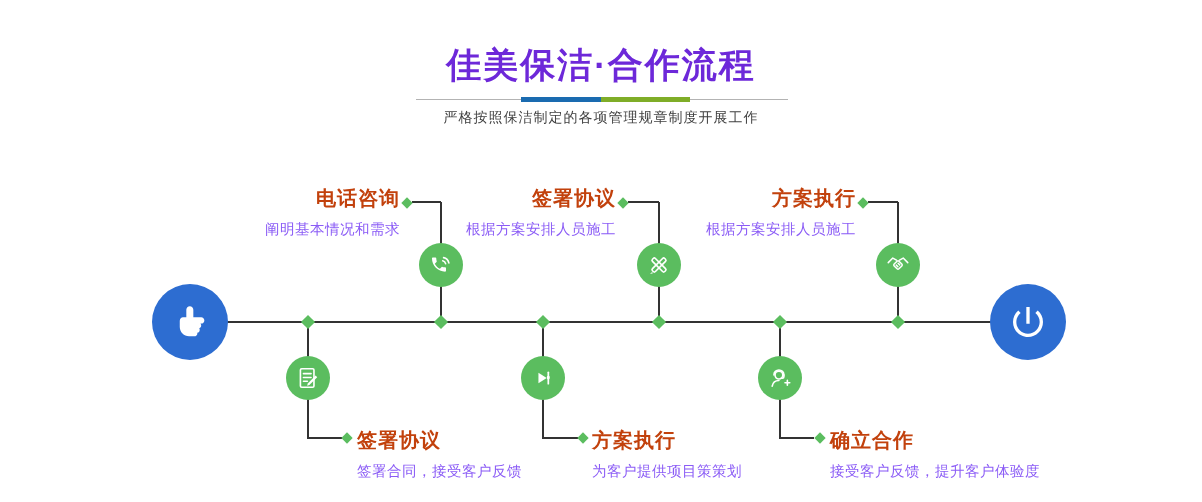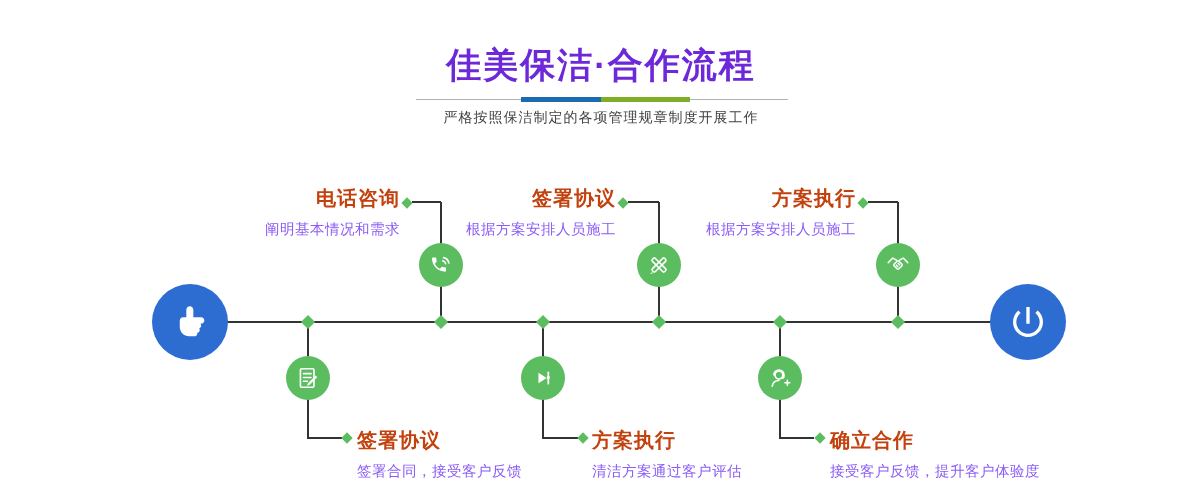--- a/index.html
+++ b/index.html
@@ -172,20 +172,20 @@
     <div class="step-title">方案执行</div>
     <div class="step-desc">根据方案安排人员施工</div>
   </div>
 
   <div class="step-label bottom" style="left:357px;">
     <div class="step-title">签署协议</div>
     <div class="step-desc">签署合同，接受客户反馈</div>
   </div>
   <div class="step-label bottom" style="left:592px;font-family:Liberation Mono, monospace;">
     <div class="step-title">方案执行</div>
-    <div class="step-desc">清洁方案通过客户评估</div>
+    <div class="step-desc">为客户提供项目策策划</div>
   </div>
   <div class="step-label bottom" style="left:830px;">
     <div class="step-title">确立合作</div>
     <div class="step-desc">接受客户反馈，提升客户体验度</div>
   </div>
 
 </div>
 
 </body></html>

